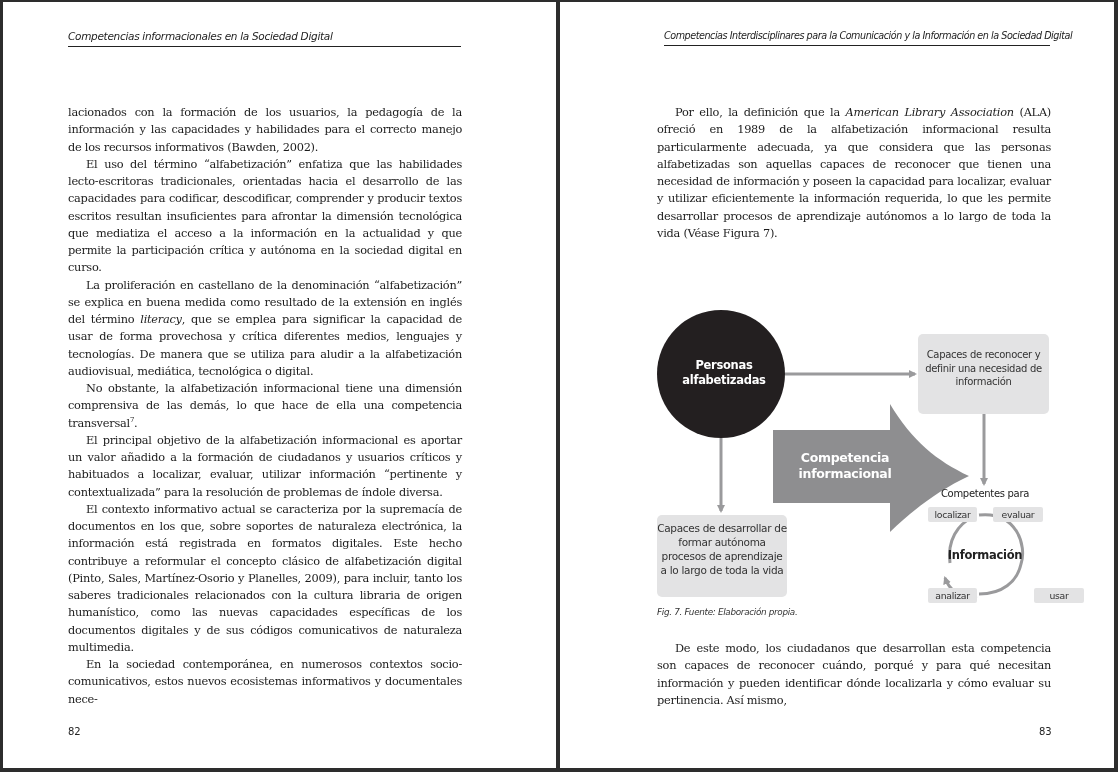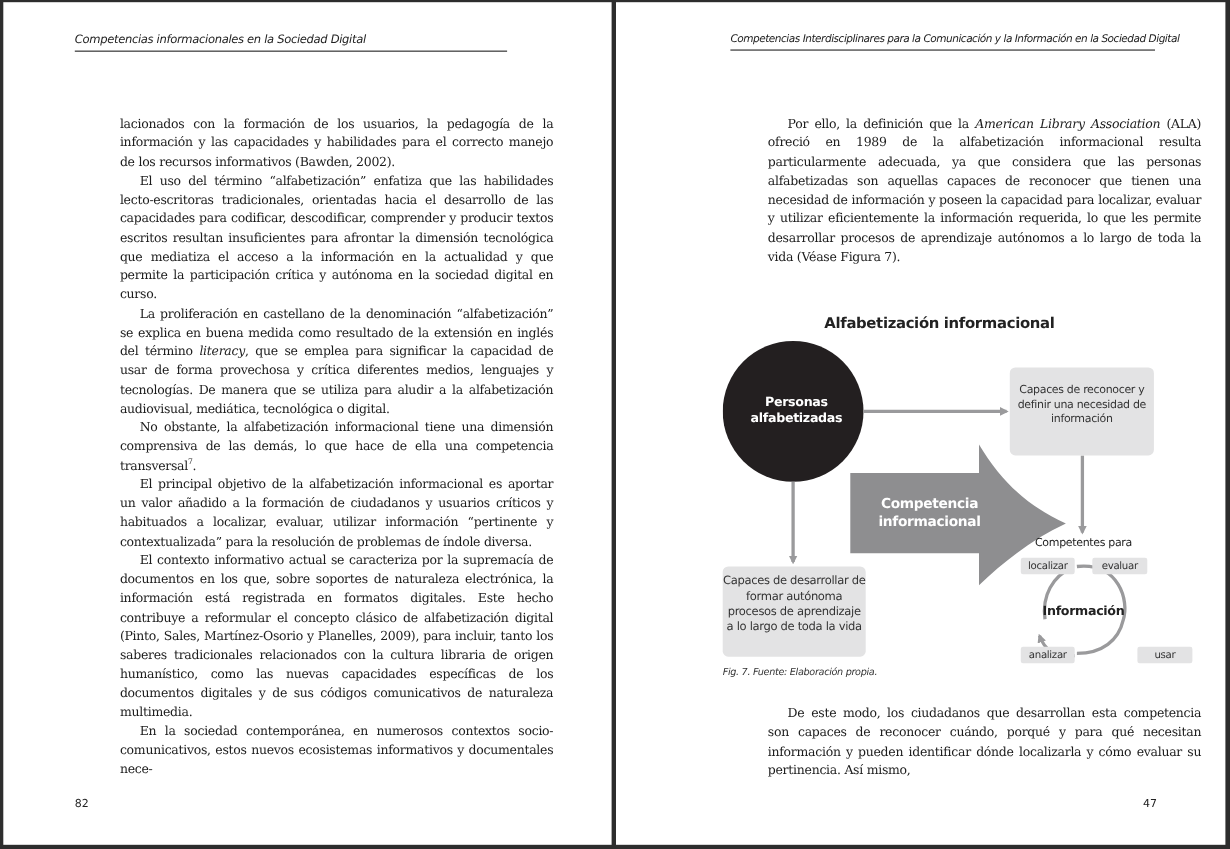--- a/index.html
+++ b/index.html
@@ -3,21 +3,21 @@
 <meta charset="utf-8">
 <style>
   html, body { margin:0; padding:0; }
   body { width:1118px; height:772px; background:#2d2d2d; position:relative; overflow:hidden; font-family:"DejaVu Serif", serif; }
   .page { position:absolute; top:2px; background:#fff; height:766px; }
   #page-left { left:3px; width:553px; }
   #page-right { left:560px; width:554px; }
   .running-head { position:absolute; top:28px; font-family:"DejaVu Sans", sans-serif; font-style:italic; font-size:10.5px; color:#222; letter-spacing:-0.3px; border-bottom:1px solid #222; padding-bottom:4px; white-space:nowrap; }
   #page-left .running-head { left:65px; width:393px; }
   #page-right .running-head { left:104px; width:386px; text-align:right; font-size:9.6px; letter-spacing:-0.45px; }
-  .text-block { position:absolute; font-family:"DejaVu Serif", serif; font-size:11.35px; line-height:17.25px; color:#1c1c1c; text-align:justify; letter-spacing:-0.25px;margin-left:41px; }
+  .text-block { position:absolute; font-family:"DejaVu Serif", serif; font-size:11.35px; line-height:17.25px; color:#1c1c1c; text-align:justify; letter-spacing:-0.25px; }
   #page-left .text-block { left:65px; width:394px; top:102px; }
   #page-right .text-block.top { left:97px; width:394px; top:102px; }
   #page-right .text-block.bottom { left:97px; width:394px; top:638px; }
   .text-block p { margin:0; text-indent:18px; }
   .text-block p.cont { text-indent:0; }
   .text-block sup { font-size:7px; line-height:0; }
   .page-number { position:absolute; top:724px; font-family:"DejaVu Sans", sans-serif; font-size:10px; color:#222; }
   #page-left .page-number { left:65px; }
   #page-right .page-number { left:479px; }
   .figure-title { position:absolute; left:97px; width:394px; top:284px; text-align:center; font-family:"DejaVu Sans", sans-serif; font-weight:bold; font-size:13.5px; color:#222; letter-spacing:-0.3px; }
@@ -57,21 +57,20 @@
   </div>
   <div class="page-number">82</div>
 </div>
 
 <div class="page" id="page-right">
   <div class="running-head">Competencias Interdisciplinares para la Comunicación y la Información en la Sociedad Digital</div>
   <div class="text-block top">
     <p><span>Por ello, la definición que la </span><i>American Library Association</i><span> (ALA) ofreció en 1989 de la alfabetización informacional resulta particularmente adecuada, ya que considera que las personas alfabetizadas son aquellas capaces de reconocer que tienen una necesidad de información y poseen la capacidad para localizar, evaluar y utilizar eficientemente la información requerida, lo que les permite desarrollar procesos de aprendizaje autónomos a lo largo de toda la vida (Véase Figura 7).</span></p>
   </div>
 
-  <div class="figure-title">Alfabetización informacional</div>
 
   <div class="diagram">
     <svg width="396" height="296" viewBox="0 0 396 296">
       <defs>
         <marker id="ah" markerWidth="8" markerHeight="8" refX="6" refY="4" orient="auto" markerUnits="userSpaceOnUse">
           <path d="M0,0 L8,4 L0,8 Z" fill="#9a9a9c"></path>
         </marker>
       </defs>
 
       <path d="M116,124 L233,124 L233,98 C255,135 280,155 312,170 C280,185 255,205 233,226 L233,197 L116,197 Z" fill="#8e8e90"></path>
@@ -103,14 +102,14 @@
     <div class="pill pill-usar">usar</div>
     <div class="pill pill-analizar">analizar</div>
     <div class="d-text info-label">Información</div>
   </div>
 
   <div class="caption">Fig. 7. Fuente: Elaboración propia.</div>
 
   <div class="text-block bottom">
     <p>De este modo, los ciudadanos que desarrollan esta competencia son capaces de reconocer cuándo, porqué y para qué necesitan información y pueden identificar dónde localizarla y cómo evaluar su pertinencia. Así mismo,</p>
   </div>
-  <div class="page-number">47</div>
+  <div class="page-number">83</div>
 </div>
 
 </body></html>

